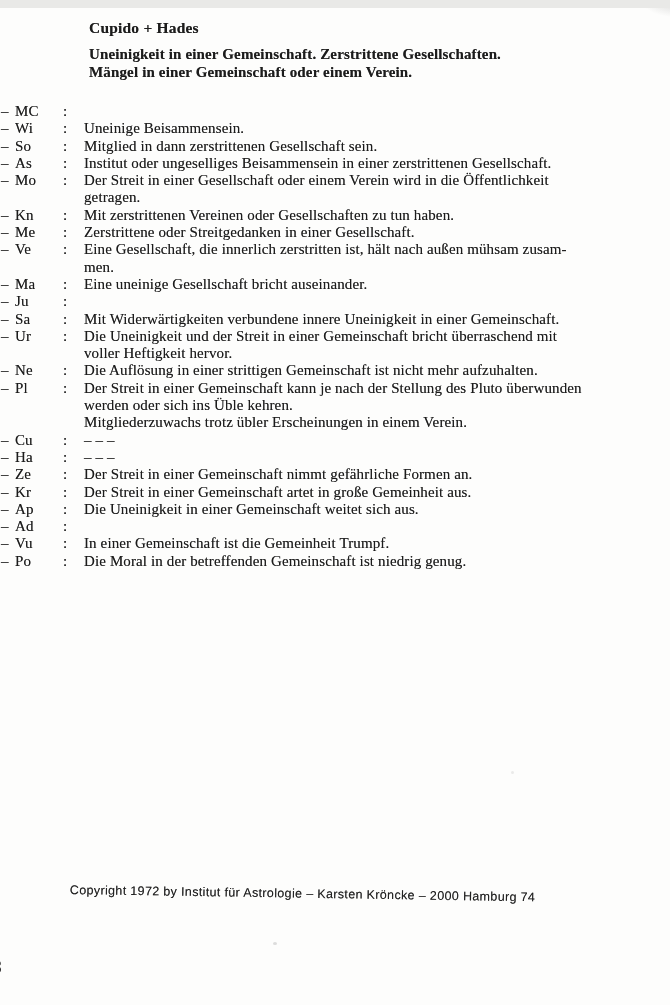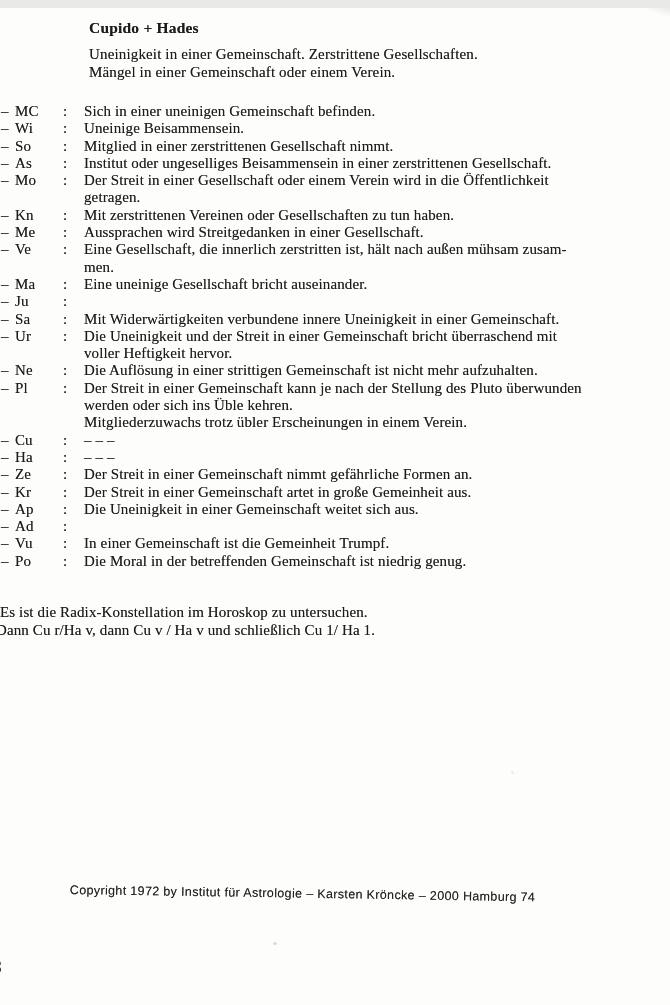--- a/index.html
+++ b/index.html
@@ -26,21 +26,21 @@
   .speck { position:absolute; background:#8a8a88; border-radius:50%; }
   .speck.s1 { left:273px; top:934px; width:4px; height:3px; opacity:.28; }
   .speck.s2 { left:511px; top:763px; width:3px; height:3px; opacity:.16; }
 
   .title {
     position:absolute; left:89px; top:11px;
     font-size:15.5px; font-weight:700; letter-spacing:.2px;
   }
   .subtitle {
     position:absolute; left:89px; top:38px;
-    font-size:15px; font-weight:400; line-height:17.6px; letter-spacing:.15px;
+    font-size:15px; font-weight:700; line-height:17.6px; letter-spacing:.15px;
     white-space:pre-line;
   }
 
   .entries {
     position:absolute; left:1px; top:95px; width:652px;
     font-size:15px; line-height:17.3px; letter-spacing:.12px;
   }
   .entry { display:flex; align-items:flex-start; }
   .entry .dash  { flex:0 0 14px; }
   .entry .label { flex:0 0 48px; }
@@ -80,35 +80,34 @@
   <div class="title">Cupido + Hades</div>
 
   <div class="subtitle"><span>Uneinigkeit in einer Gemeinschaft. Zerstrittene Gesellschaften.</span>
 <span>Mängel in einer Gemeinschaft oder einem Verein.</span></div>
 
   <div class="entries">
     <div class="entry">
       <span class="dash">–</span>
       <span class="label">MC</span>
       <span class="sep">:</span>
-      <span class="text">Sich in einer uneinigen Gemeinschaft befinden.</span>
     </div>
 
     <div class="entry">
       <span class="dash">–</span>
       <span class="label">Wi</span>
       <span class="sep">:</span>
       <span class="text">Uneinige Beisammensein.</span>
     </div>
 
     <div class="entry">
       <span class="dash">–</span>
       <span class="label">So</span>
       <span class="sep">:</span>
-      <span class="text">Mitglied in einer zerstrittenen Gesellschaft nimmt.</span>
+      <span class="text">Mitglied in dann zerstrittenen Gesellschaft sein.</span>
     </div>
 
     <div class="entry">
       <span class="dash">–</span>
       <span class="label">As</span>
       <span class="sep">:</span>
       <span class="text">Institut oder ungeselliges Beisammensein in einer zerstrittenen Gesellschaft.</span>
     </div>
 
     <div class="entry">
@@ -123,21 +122,21 @@
       <span class="dash">–</span>
       <span class="label">Kn</span>
       <span class="sep">:</span>
       <span class="text">Mit zerstrittenen Vereinen oder Gesellschaften zu tun haben.</span>
     </div>
 
     <div class="entry">
       <span class="dash">–</span>
       <span class="label">Me</span>
       <span class="sep">:</span>
-      <span class="text">Aussprachen wird Streitgedanken in einer Gesellschaft.</span>
+      <span class="text">Zerstrittene oder Streitgedanken in einer Gesellschaft.</span>
     </div>
 
     <div class="entry">
       <span class="dash">–</span>
       <span class="label">Ve</span>
       <span class="sep">:</span>
       <span class="text">Eine Gesellschaft, die innerlich zerstritten ist, hält nach außen mühsam zusam-
 men.</span>
     </div>
 
@@ -234,22 +233,18 @@
     </div>
 
     <div class="entry">
       <span class="dash">–</span>
       <span class="label">Po</span>
       <span class="sep">:</span>
       <span class="text">Die Moral in der betreffenden Gemeinschaft ist niedrig genug.</span>
     </div>
   </div>
 
-  <div class="footer">
-    <div class="l1">Es ist die Radix-Konstellation im Horoskop zu untersuchen.</div>
-    <div class="l2">Dann Cu r/Ha v, dann Cu v / Ha v und schließlich Cu 1/ Ha 1.</div>
-  </div>
 
   <div class="copyright">Copyright 1972 by Institut für Astrologie – Karsten Kröncke – 2000 Hamburg 74</div>
 
   <div class="page-number-fragment">8</div>
 
 </div>
 
 </body></html>

